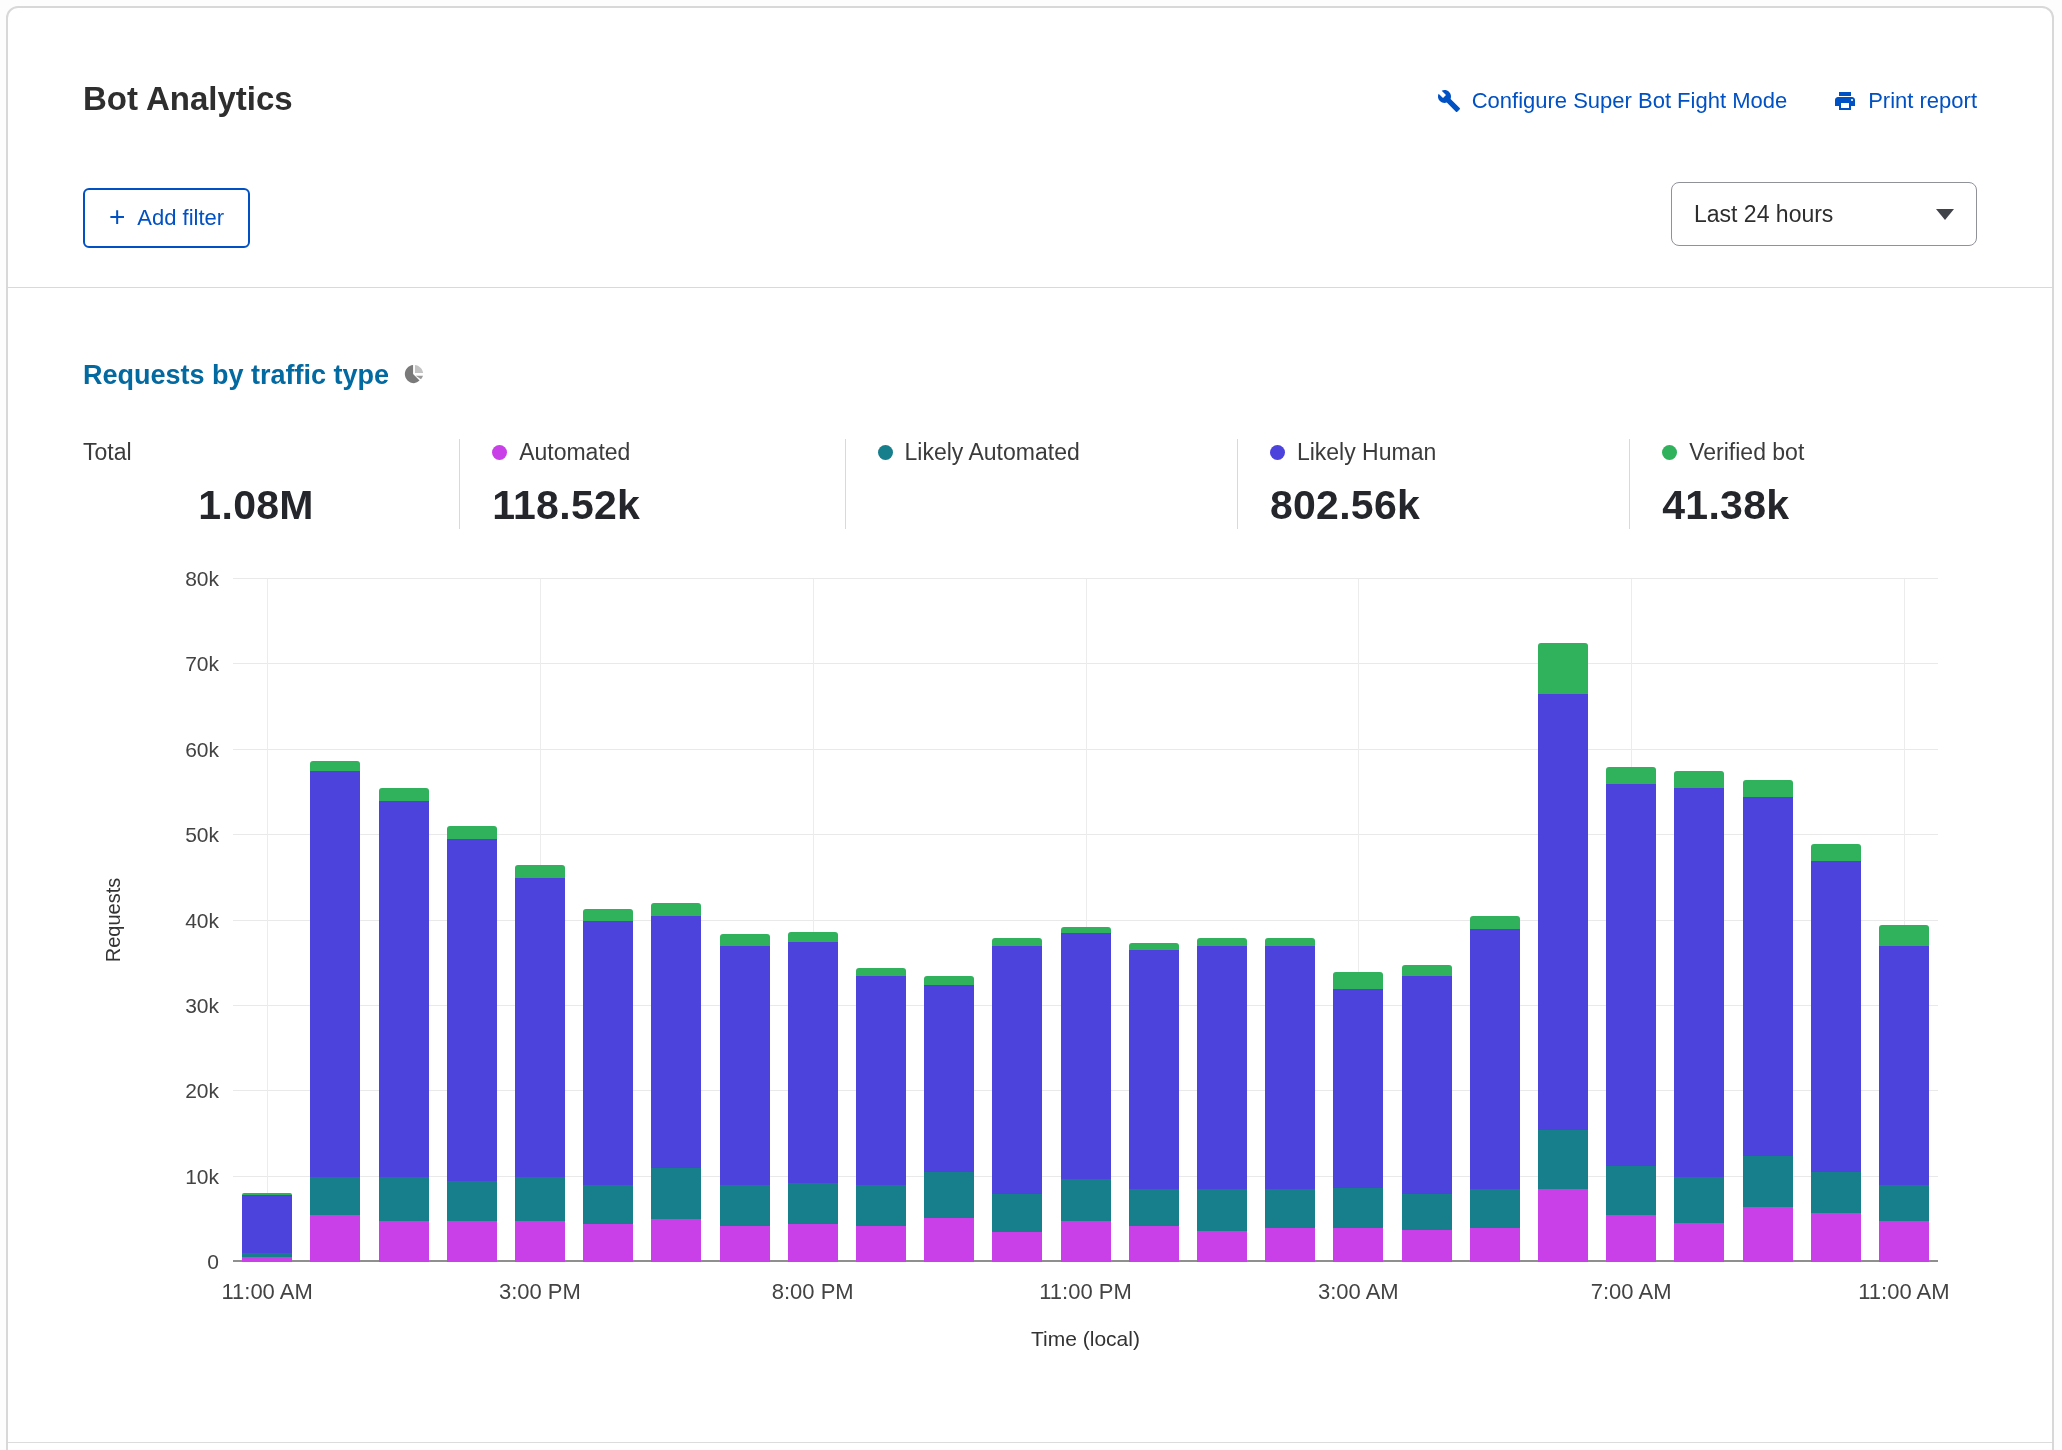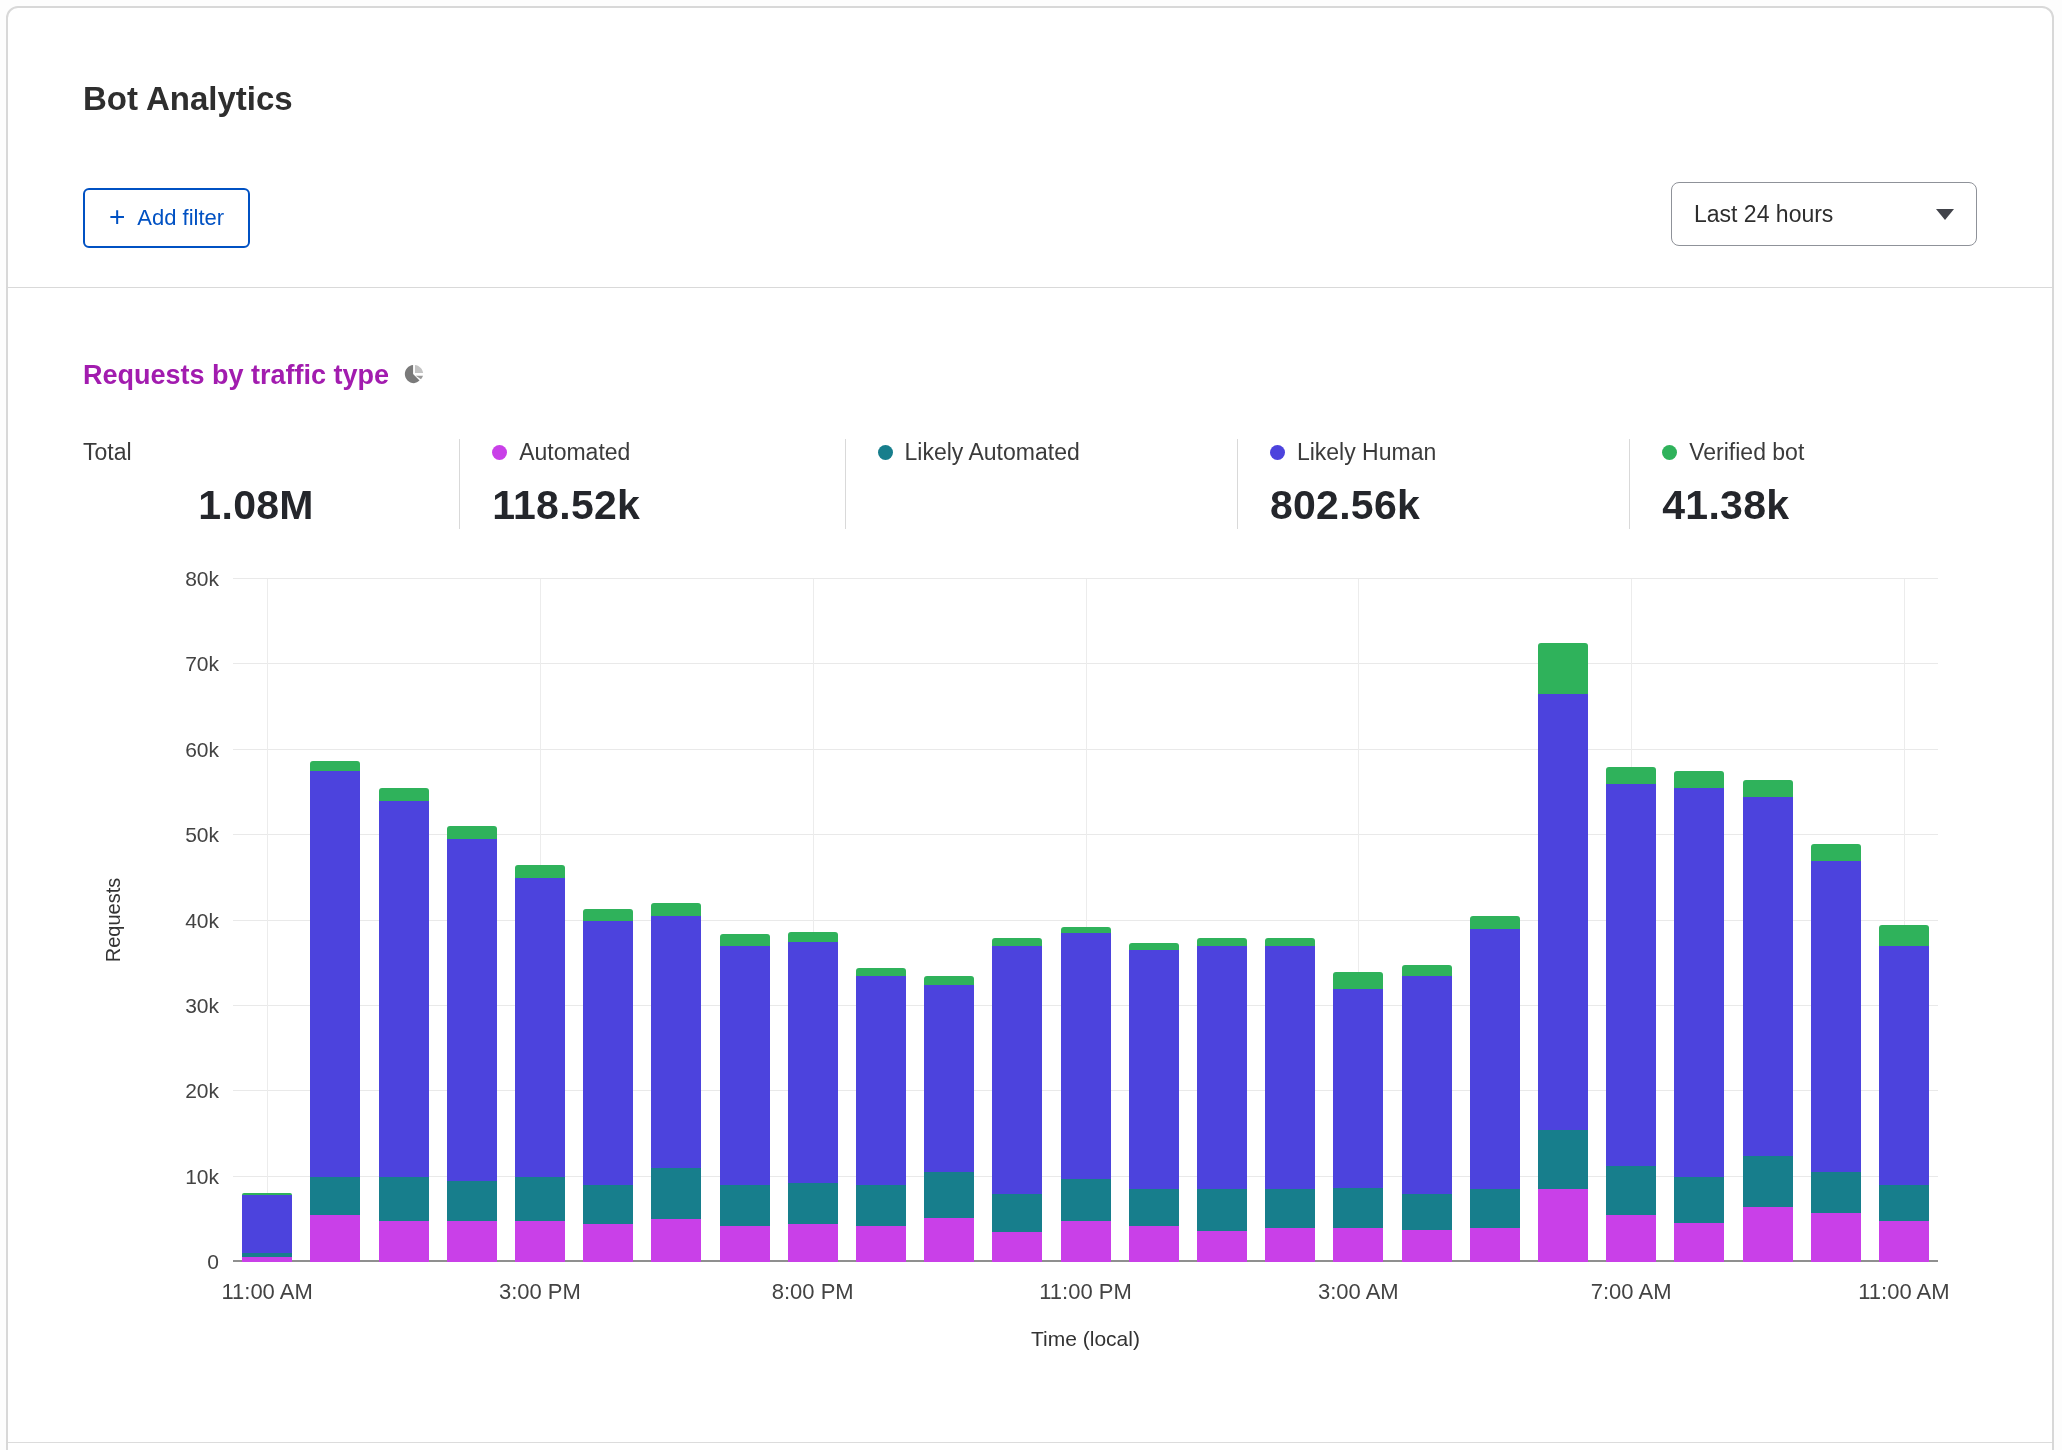--- a/index.html
+++ b/index.html
@@ -21,21 +21,21 @@
   .time-select { position:absolute; top:174px; right:75px; width:306px; height:64px;
     border:1px solid #8f9299; border-radius:8px; background:#fff; display:flex;
     align-items:center; justify-content:space-between; padding:0 22px; font-size:23px;
     color:#2e2e2e; cursor:pointer; }
   .chevron { width:0; height:0; border-left:9px solid transparent; border-right:9px solid transparent;
     border-top:11px solid #41434a; }
 
   
   .section { padding:0 75px; }
   .section-title-row { display:flex; align-items:center; gap:14px; margin-top:72px; }
-  .section-title { font-size:27px; font-weight:700; color:#a21caf; }
+  .section-title { font-size:27px; font-weight:700; color:#0369a1; }
 
   
   .stats-row { display:flex; margin-top:48px; }
   .stat-col { padding-right:30px; }
   .stat-col:not(:first-child) { border-left:1px solid #d9d9d9; padding-left:32px; }
   .stat-label-row { display:flex; align-items:center; gap:12px; font-size:23px; color:#3b3b3b; }
   .dot { width:15px; height:15px; border-radius:50%; flex:0 0 auto; }
   .stat-value { margin-top:16px; font-size:41px; font-weight:700; color:#24262b; letter-spacing:0.3px; }
 
   
@@ -60,20 +60,38 @@
   .bottom-divider { position:absolute; top:1434px; left:0; right:0; height:1px; background:#dcdcdc; }
 </style>
 </head>
 <body>
 
 <div class="card">
 
   <div class="card-header">
     <div class="page-title">Bot Analytics</div>
 
+    <div class="header-links">
+      <div class="hlink">
+        <span>
+          <svg width="24" height="24" viewBox="0 0 24 24" fill="#0051c3">
+              <path d="M22.7 19l-9.1-9.1c.9-2.3.4-5-1.5-6.9-2-2-5-2.4-7.4-1.3L9 6 6 9 1.6 4.7C.4 7.1.9 10.1 2.9 12.1c1.9 1.9 4.6 2.4 6.9 1.5l9.1 9.1c.4.4 1 .4 1.4 0l2.3-2.3c.5-.4.5-1.1.1-1.4z"></path>
+            </svg>
+        </span>
+        <span>Configure Super Bot Fight Mode</span>
+      </div>
+      <div class="hlink">
+        <span>
+          <svg width="24" height="24" viewBox="0 0 24 24" fill="#0051c3">
+              <path d="M19 8H5c-1.66 0-3 1.34-3 3v6h4v4h12v-4h4v-6c0-1.66-1.34-3-3-3zm-3 11H8v-5h8v5zm3-7c-.55 0-1-.45-1-1s.45-1 1-1 1 .45 1 1-.45 1-1 1zm-1-9H6v4h12V3z"></path>
+            </svg>
+        </span>
+        <span>Print report</span>
+      </div>
+    </div>
 
     <button class="add-filter-btn">
       <span class="plus">+</span>
       <span>Add filter</span>
     </button>
 
     <div class="time-select">
       <span>Last 24 hours</span>
       <span class="chevron"></span>
     </div>

